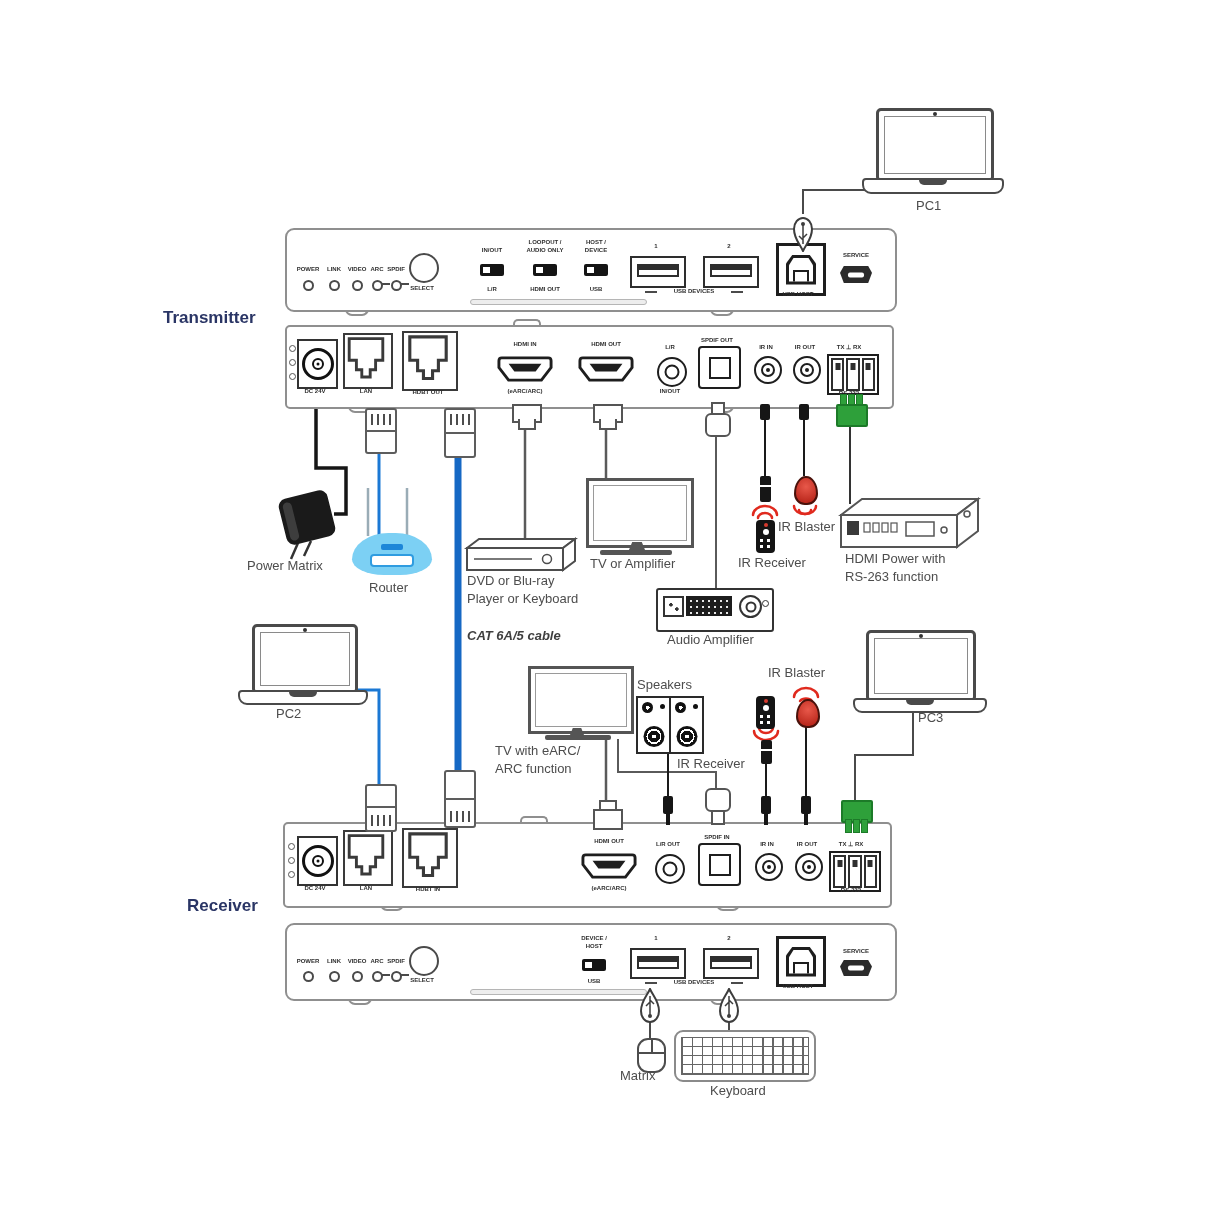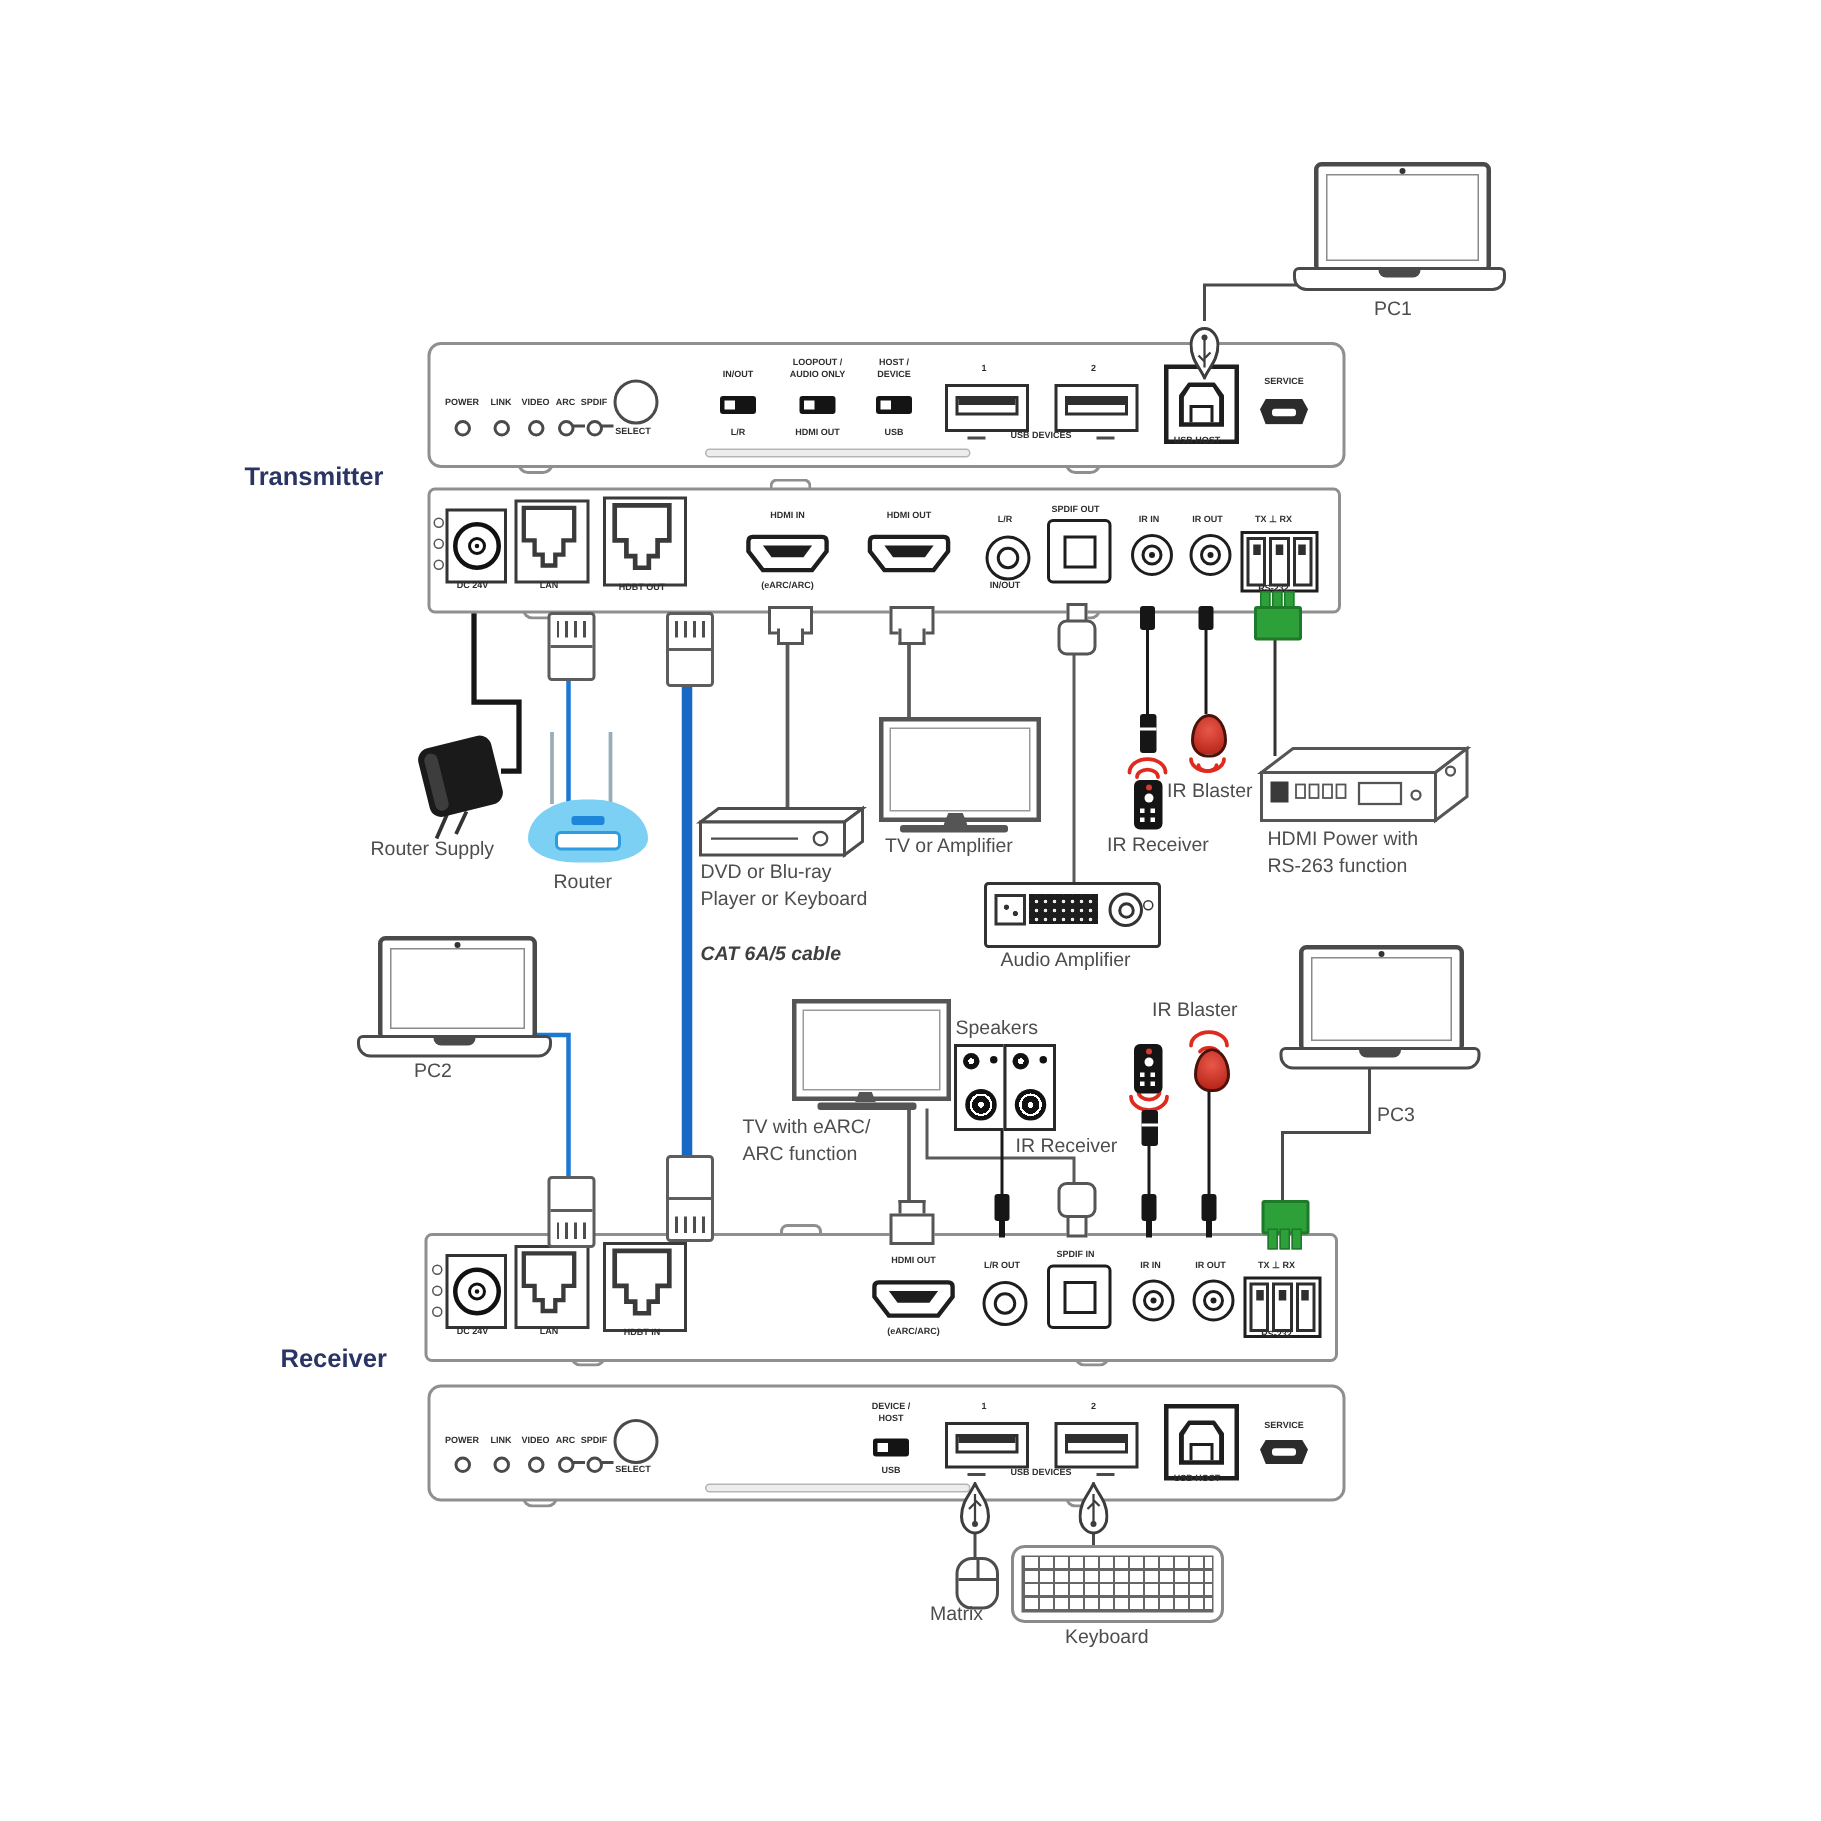--- a/index.html
+++ b/index.html
@@ -327,21 +327,21 @@
   <div class="mplug" style="left:760px;top:404px;width:10px;height:16px"></div>
   <div class="mplug" style="left:799px;top:404px;width:10px;height:16px"></div>
   <div class="gpin" style="left:840px;top:394px;height:11px"></div>
   <div class="gpin" style="left:848px;top:394px;height:11px"></div>
   <div class="gpin" style="left:856px;top:394px;height:11px"></div>
   <div class="grn" style="left:836px;top:404px;width:28px;height:19px"></div>
 
   <div class="psu" style="left:282px;top:494px">
       <i></i>
     </div>
-  <div class="lbl" style="left:247px;top:558px">Router Supply</div>
+  <div class="lbl" style="left:247px;top:558px">Power Matrix</div>
 
   <div class="router" style="left:352px;top:533px">
       <div class="s1"></div>
       <div class="s2"></div>
     </div>
   <div class="lbl" style="left:369px;top:580px">Router</div>
 
   <div class="lbl" style="left:467px;top:573px">DVD or Blu-ray</div>
   <div class="lbl" style="left:467px;top:591px">Player or Keyboard</div>
 
@@ -401,21 +401,21 @@
     </div>
   <div class="lbl" style="left:276px;top:706px">PC2</div>
 
   <div class="lap-scr" style="left:866px;top:630px;width:104px;height:66px">
       <i></i>
       <b></b>
     </div>
   <div class="lap-base" style="left:853px;top:698px;width:130px;height:11px">
       <i></i>
     </div>
-  <div class="lbl" style="left:918px;top:735px">PC3</div>
+  <div class="lbl" style="left:918px;top:710px">PC3</div>
 
   <div class="usbdrop" style="left:793px;top:212px;transform:rotate(180deg)">
     <svg width="20" height="36" viewBox="0 0 20 36">
         <path d="M10 1 C13 8 19 13 19 23 A9 11 0 0 1 1 23 C1 13 7 8 10 1 Z" fill="#fff" stroke="#3d3d3d" stroke-width="2"></path>
         <path d="M10 8 V27 M10 14 L6 18 M10 12 L14 16" stroke="#3d3d3d" stroke-width="1.5" fill="none"></path>
         <circle cx="10" cy="28" r="2" fill="#3d3d3d"></circle>
       </svg>
   </div>
   <div class="usbdrop" style="left:640px;top:988px">
     <svg width="20" height="36" viewBox="0 0 20 36">

